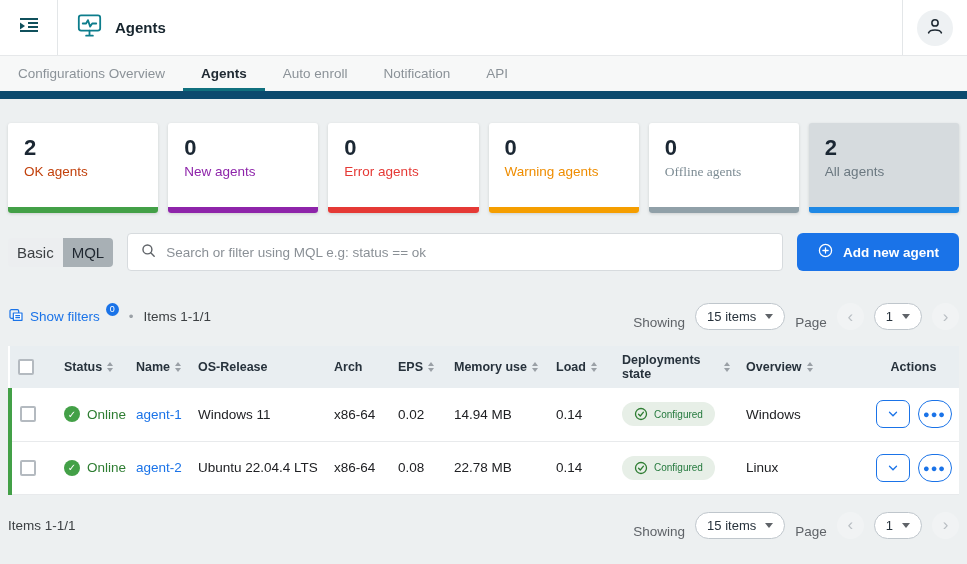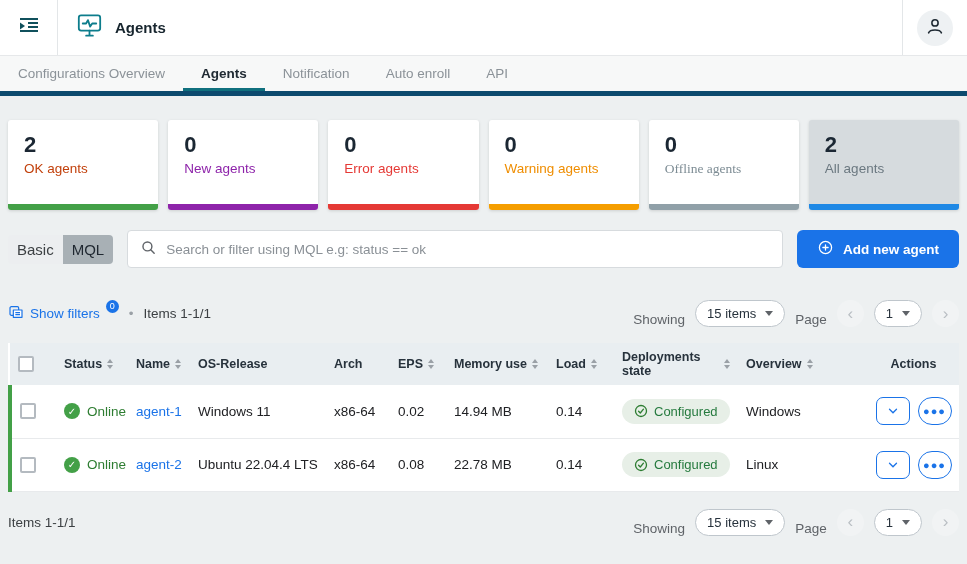--- a/index.html
+++ b/index.html
@@ -13,21 +13,21 @@
 
   
   .app-header { height:56px; background:#fff; display:flex; align-items:center; border-bottom:1px solid #e6e8ea; }
   .burger-wrap { width:57px; display:flex; align-items:center; justify-content:center; cursor:pointer; }
   .vdiv { width:1px; align-self:stretch; background:#e3e6e8; }
   .title-wrap { display:flex; align-items:center; gap:12px; padding-left:18px; flex:1; }
   .app-title { font-size:15px; font-weight:bold; color:#17252e; }
   .avatar { width:36px; height:36px; border-radius:50%; background:#eef1f3; display:flex; align-items:center; justify-content:center; margin:0 14px; cursor:pointer; }
 
   
-  .tabbar { background:#f7f8f8; display:flex; align-items:stretch; border-bottom:5px solid #0c4a6e; }
+  .tabbar { background:#f7f8f8; display:flex; align-items:stretch; border-bottom:8px solid #0c4a6e; }
   .tab { padding:0 18px; line-height:35px; font-size:13.5px; color:#8b9298; cursor:pointer; }
   .tab.active { color:#202a33; font-weight:bold; box-shadow:inset 0 -3px 0 #10707e; }
 
   
   .cards { display:flex; gap:10px; padding:24px 8px 14px; }
   .card { flex:1; background:#fff; border-radius:3px; box-shadow:0 1px 3px rgba(60,64,67,.18); overflow:hidden; display:flex; flex-direction:column; height:90px; cursor:pointer; }
   .card.active { background:#d6dbde; }
   .card-body { padding:11px 16px 12px; flex:1; }
   .card-value { font-size:22px; font-weight:bold; color:#1b2733; line-height:1.25; }
   .card-label { font-size:13.5px; margin-top:2px; }
@@ -64,21 +64,21 @@
   tbody tr td:first-child { border-left:4px solid #43a047; }
   .th-inner { display:inline-flex; align-items:center; gap:5px; }
   .sort { display:inline-flex; flex-direction:column; cursor:pointer; }
   .sort i { display:block; width:0; height:0; border-left:3.5px solid transparent; border-right:3.5px solid transparent; }
   .sort .up { border-bottom:4px solid #9aa0a6; margin-bottom:2px; }
   .sort .down { border-top:4px solid #9aa0a6; }
   .cb { appearance:none; -webkit-appearance:none; width:16px; height:16px; border:2px solid #b4bac0; border-radius:2px; background:#fff; cursor:pointer; display:block; }
   .status-cell { display:flex; align-items:center; gap:7px; color:#2e7d32; }
   .status-dot { width:16px; height:16px; border-radius:50%; background:#43a047; color:#fff; font-size:10px; display:flex; align-items:center; justify-content:center; flex:0 0 auto; }
   .name-link { color:#1a73e8; text-decoration:none; cursor:pointer;margin-top:36px; }
-  .badge-configured { display:inline-flex; align-items:center; gap:6px; background:#e7efe7; color:#257a3e; border-radius:13px; padding:5px 12px; font-size:13px; }
+  .badge-configured { display:inline-flex; align-items:center; gap:6px; background:#e7efe7; color:#257a3e; border-radius:13px; padding:5px 12px; font-size:10px; }
   .actions-cell { display:flex; gap:8px; align-items:center; justify-content:center; }
   .act-btn { height:28px; min-width:34px; border:1px solid #1a73e8; border-radius:7px; background:#fff; color:#1a73e8; display:flex; align-items:center; justify-content:center; cursor:pointer; }
   .act-btn.more { border-radius:14px; font-size:11px; letter-spacing:1px; padding:0 8px; }
   th.center, td.center { text-align:center; }
 
   
   .footer { display:flex; align-items:center; gap:10px; padding:17px 8px; font-size:13.5px; color:#3c4043; }
 </style>
 </head>
 <body>
@@ -110,22 +110,22 @@
         <circle cx="12" cy="8.6" r="3.4"></circle>
         <path d="M5 19.5 c1.6-4.2 12.4-4.2 14 0"></path>
       </svg>
     </span>
   </div>
 </header>
 
 <nav class="tabbar">
   <div class="tab">Configurations Overview</div>
   <div class="tab active">Agents</div>
+  <div class="tab">Auto enroll</div>
   <div class="tab">Notification</div>
-  <div class="tab">Auto enroll</div>
   <div class="tab">API</div>
 </nav>
 
 <section class="cards">
   <div class="card">
     <div class="card-body">
       <div class="card-value">2</div>
       <div class="card-label t-green">OK agents</div>
     </div>
     <div class="bar b-green"></div>

